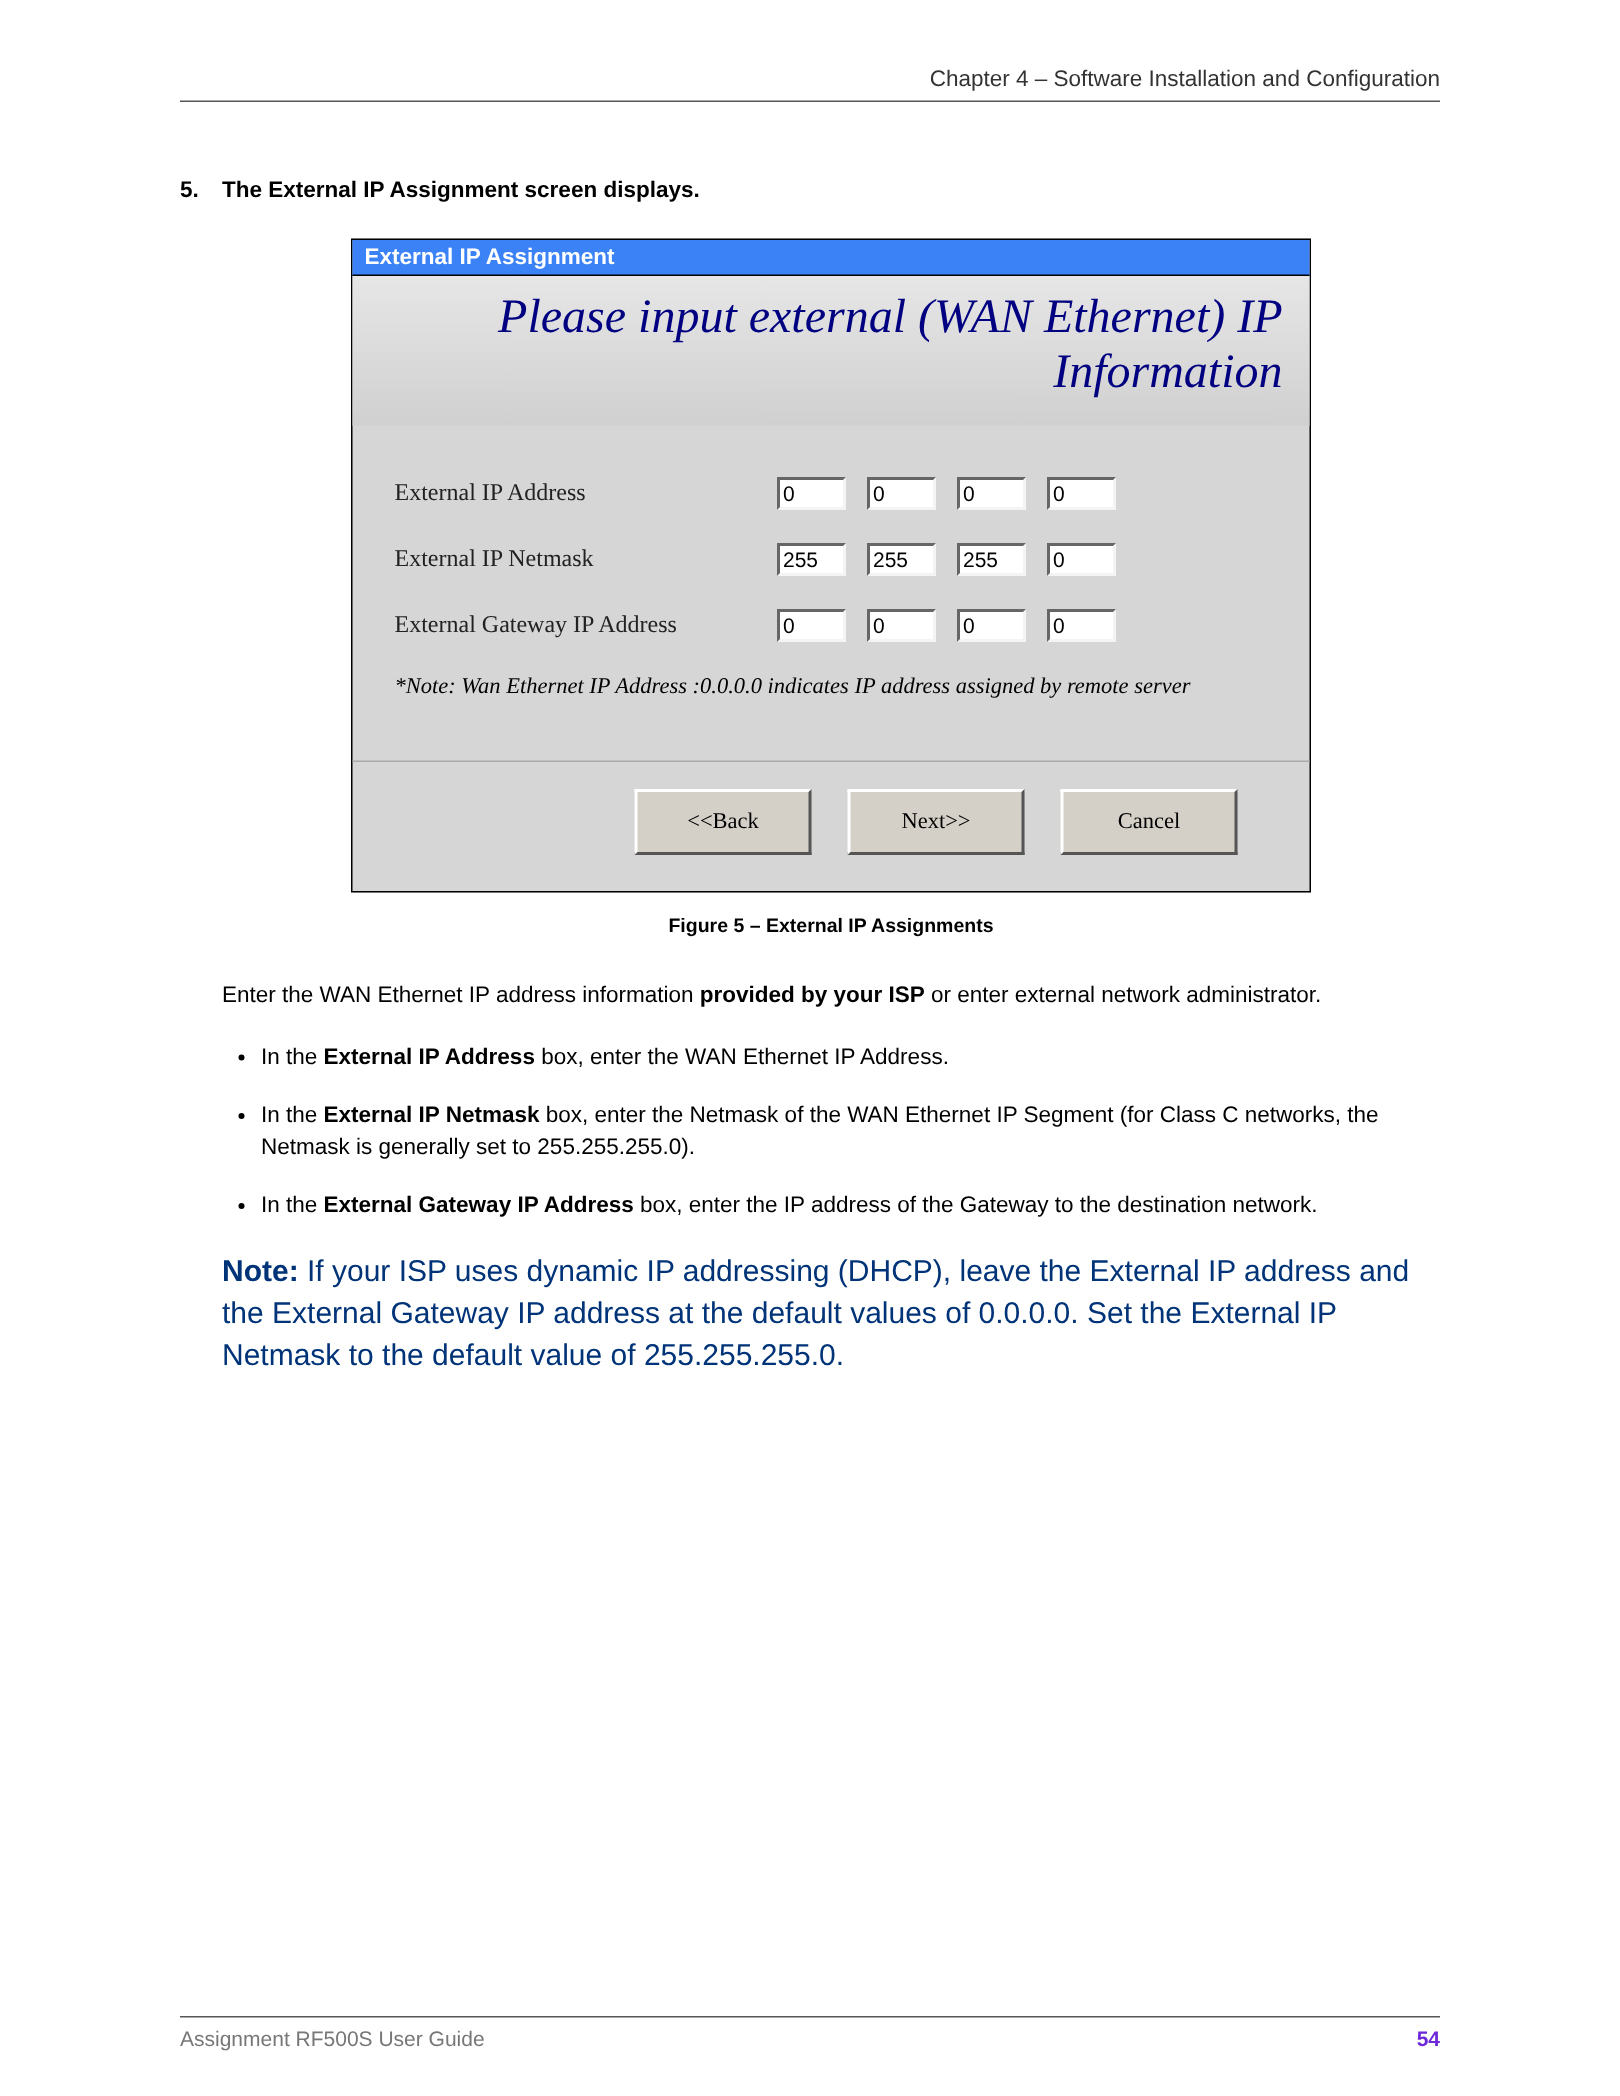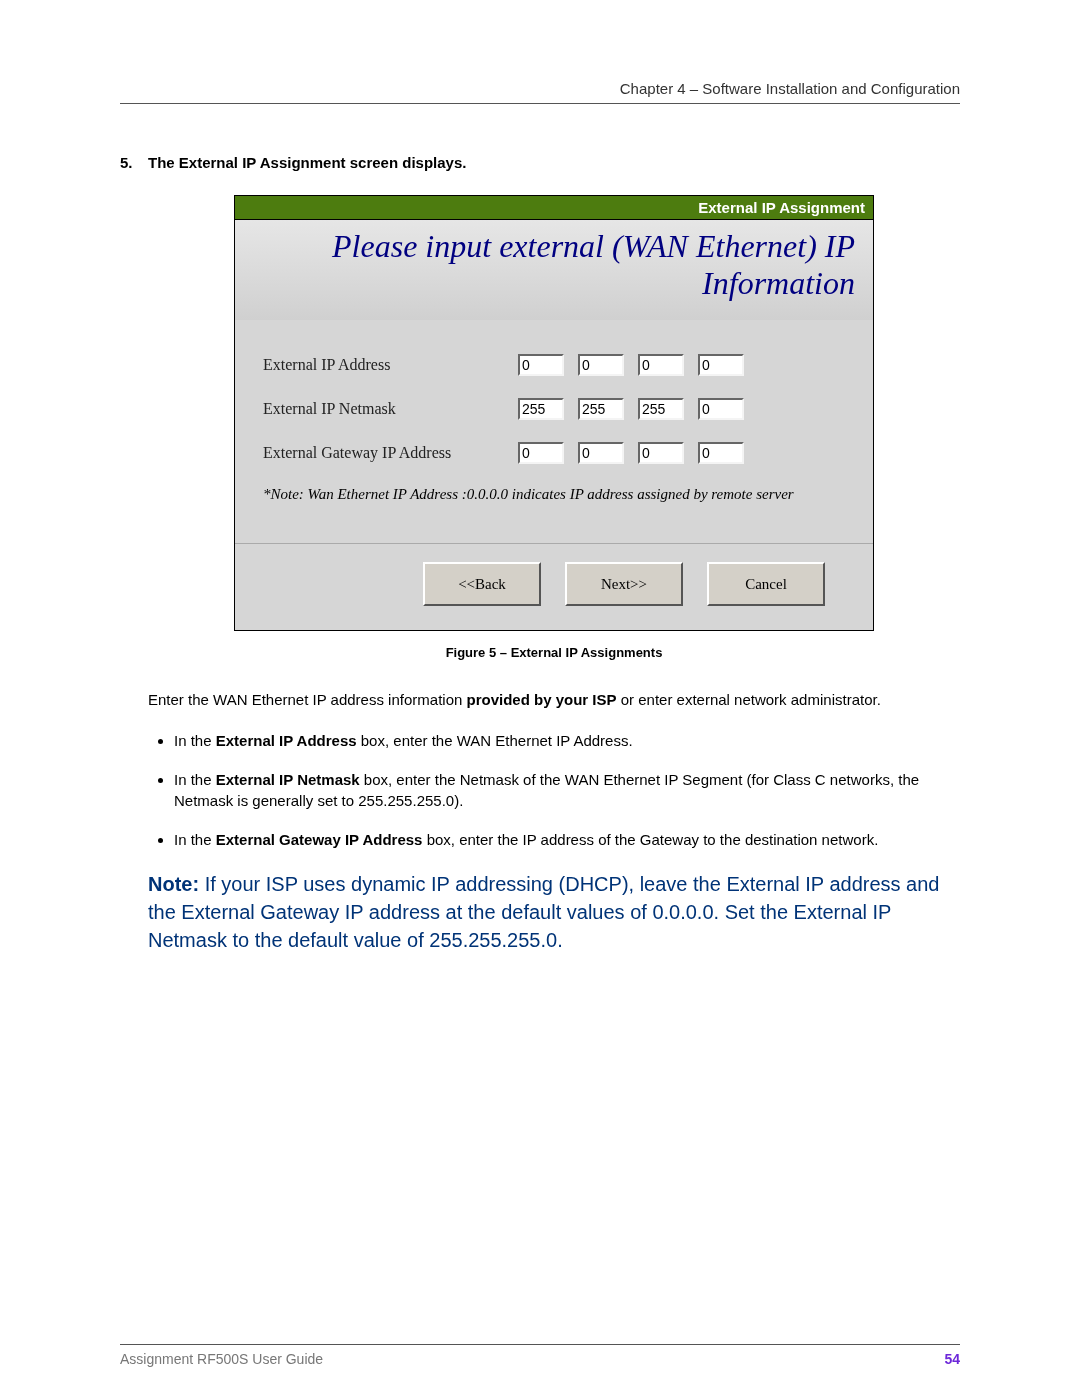--- a/index.html
+++ b/index.html
@@ -1,20 +1,20 @@
 <!DOCTYPE html>
 <html><head>
 <meta charset="utf-8">
 <style>
   * { box-sizing: border-box; margin: 0; padding: 0; }
   html, body { width: 1080px; height: 1397px; background: #fff; font-family: Verdana, Geneva, sans-serif; }
   .page {
     width: 1080px;
     height: 1397px;
-    padding: 80px 120px 30px 120px;
+    padding: 44px 120px 30px 120px;
     position: relative;
   }
   .header-line {
     text-align: right;
     font-size: 15px;
     color: #333;
     margin-bottom: 6px;
   }
   .hr-top { border: none; border-top: 1px solid #555; margin-bottom: 50px; }
   .step-row { display: flex; align-items: flex-start; }
@@ -24,28 +24,27 @@
 
   
   .dialog {
     width: 640px;
     margin: 24px auto 14px auto;
     border: 1px solid #000;
     background: #d6d6d6;
     font-family: "Times New Roman", Times, serif;
   }
   .dlg-title {
-    background: #4d7c0f;
+    background: #3b82f6;
     color: #fff;
     font-family: Arial, Helvetica, sans-serif;
     font-weight: bold;
     font-size: 15px;
     padding: 3px 8px;
     border-bottom: 1px solid #000;
-    text-align: right;
   }
   .dlg-banner {
     background: linear-gradient(#e6e6e6, #d0d0d0);
     padding: 8px 18px 18px 18px;
   }
   .dlg-banner-text {
     color: #000080;
     font-style: italic;
     font-family: "Times New Roman", Times, serif;
     font-size: 32px;

